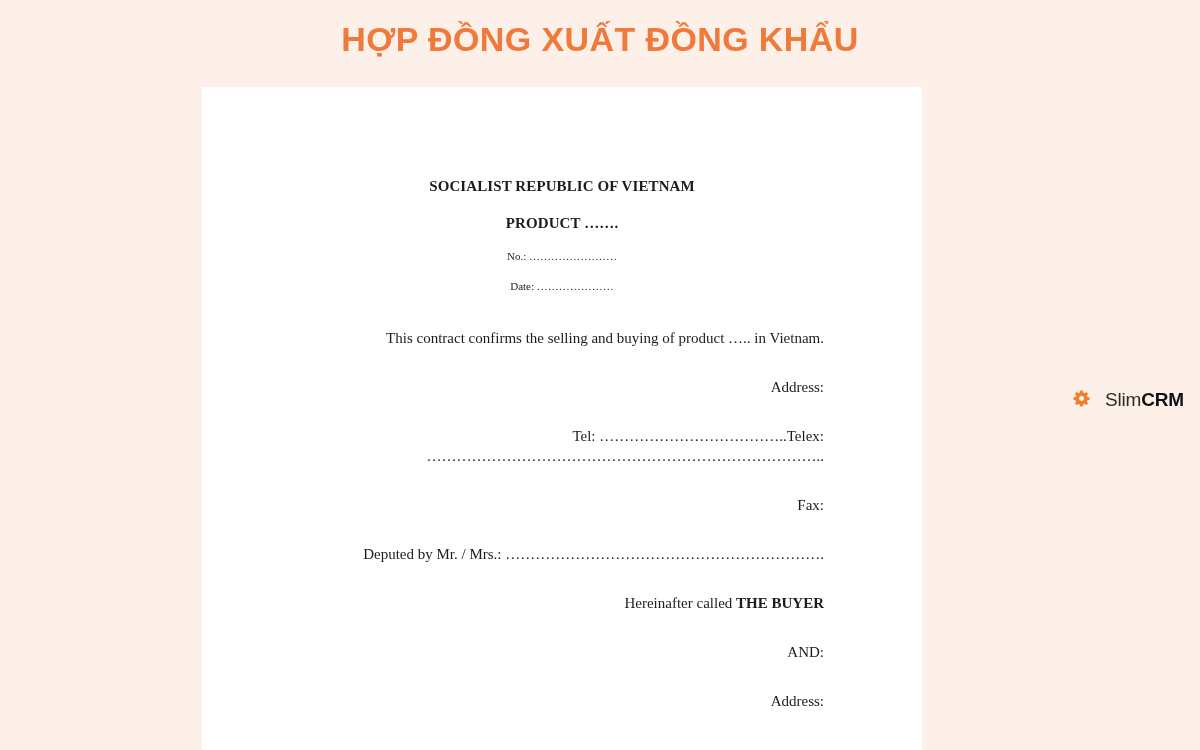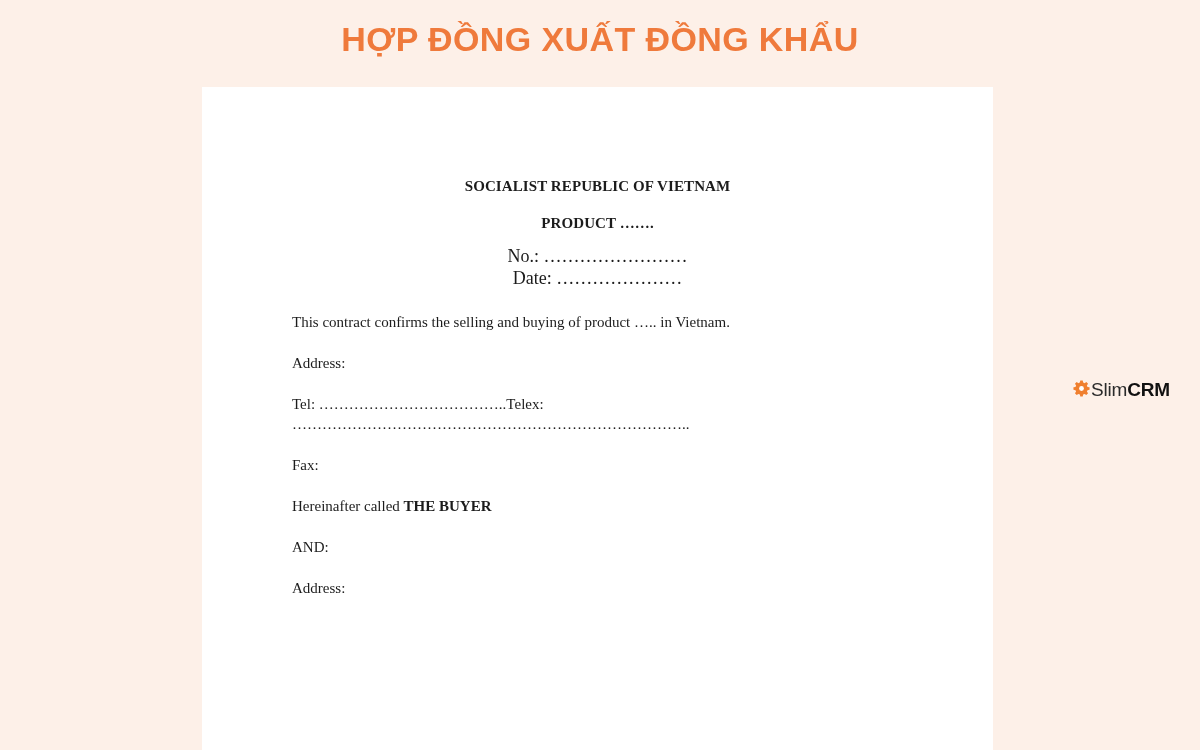--- a/index.html
+++ b/index.html
@@ -36,21 +36,21 @@
     text-align: center;
     white-space: nowrap;
     margin: 0;
   }
 
   
   .doc-card {
     position: absolute;
     left: 202px;
     top: 87px;
-    width: 791px;
+    width: 720px;
     height: 663px;
     background: #ffffff;
     box-sizing: border-box;
     padding: 0 90px;
     overflow: hidden;
     font-family: "Liberation Serif", serif;
     color: #1c1c1c;
   }
 
   .doc-inner {
@@ -70,54 +70,54 @@
     text-decoration: underline;
     text-underline-offset: 3px;
   }
   .doc-heading.spaced-top {
     margin-bottom: 16px;
   }
 
   
   .doc-refline {
     text-align: center;
-    font-size: 18px;
+    font-size: 11px;
     line-height: 18px;
-    margin: 4px;
+    margin: 12px;
     font-weight: normal;
   }
   .doc-refline.first {
     margin-top: 12px;
   }
 
   
   .doc-para {
     font-size: 15px;
     line-height: 19px;
-    margin: 0;
+    margin: 8px;
     padding-top: 22px;
-    text-align: left;
+    text-align: right;
     word-break: break-word;
   }
   .doc-para b,
   .doc-para .bold {
     font-weight: bold;
   }
   .doc-para .cont-line {
     display: block;
     margin-top: 1px;
   }
 
   
   .slimcrm-logo {
     position: absolute;
     left: 1072px;
-    top: 380px;
+    top: 390px;
     display: flex;
-    gap: 0;
+    gap: 14px;
     user-select: none;
   }
   .slimcrm-gear {
     width: 19px;
     height: 19px;
     display: block;
     flex: none;
   }
   .slimcrm-wordmark {
     font-family: "Liberation Sans", sans-serif;
@@ -160,20 +160,21 @@
 
     <p class="doc-para">Address:</p>
 
     <p class="doc-para">
       <span>Tel: ………………………………..Telex:</span>
       <span class="cont-line">……………………………………………………………………..</span>
     </p>
 
     <p class="doc-para">Fax:</p>
 
+    <p class="doc-para">Deputed by Mr. / Mrs.: ……………………………………………………….</p>
 
     <p class="doc-para">
       <span>Hereinafter called </span><b>THE BUYER</b>
     </p>
 
     <p class="doc-para bold">AND:</p>
 
     <p class="doc-para">Address:</p>
 
   </div>

